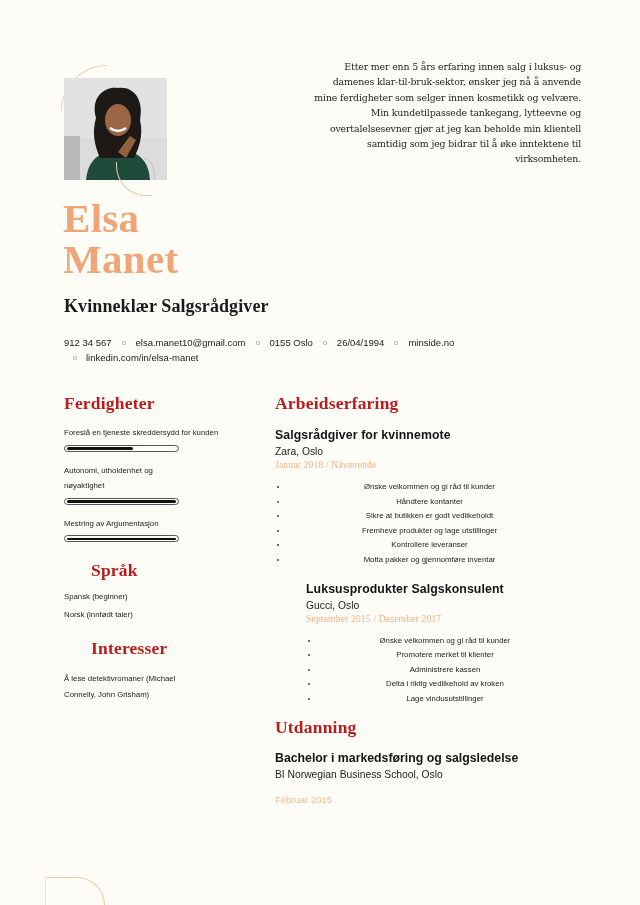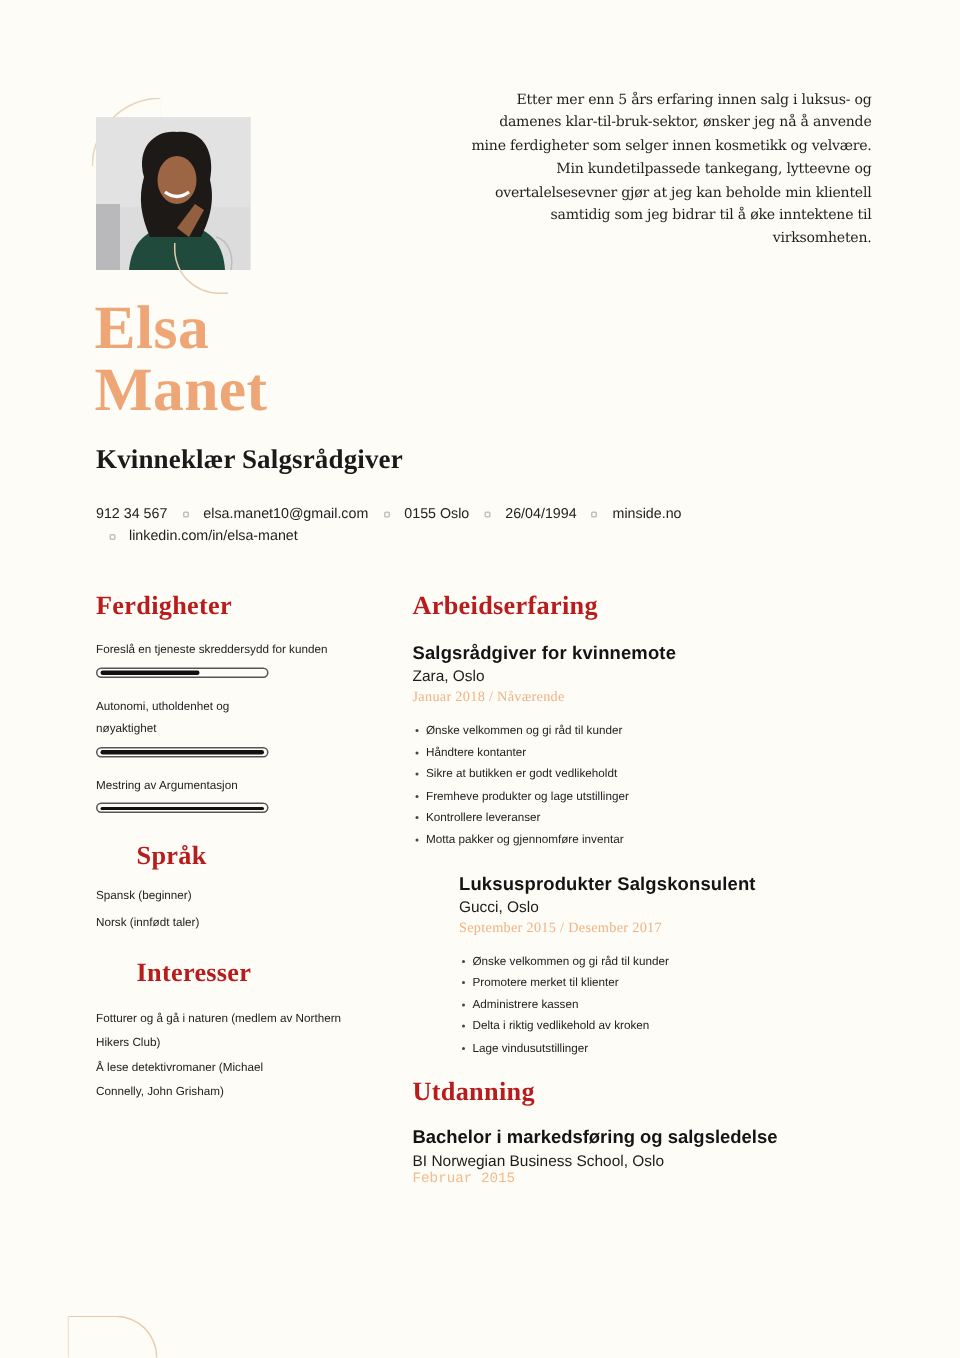--- a/index.html
+++ b/index.html
@@ -110,36 +110,36 @@
 
     
     .right { position: absolute; left: 275px; top: 393px; width: 300px; }
     .job { margin-top: 14px; }
     .job-role { font-size: 12.3px; font-weight: bold; color: #141414; letter-spacing: 0.1px; }
     .job-company { font-size: 10.3px; color: #1c1c1c; margin-top: 4px; }
     .job-date {
       font-family: "Liberation Serif", serif;
       font-size: 9.5px; color: #f0b383; margin-top: 3px; letter-spacing: 0.2px;
     }
-    .bullets { margin-top: 10px; list-style: none; }
+    .bullets { margin-top: 10px; list-style: none; text-align: center; }
     .bullets li {
       font-size: 7.8px; line-height: 14.6px; color: #222; position: relative; padding-left: 9px;
     }
     .bullets li::before {
       content: ""; position: absolute; left: 2px; top: 6px;
       width: 2px; height: 2px; background: #444; border-radius: 1px;
     }
     .job.second { margin-top: 14px; margin-left: 31px; }
     .edu-h { margin-top: 10px; }
     .edu { margin-top: 13px; }
     .edu-degree { font-size: 12.3px; font-weight: bold; color: #141414; }
     .edu-school { font-size: 10.3px; color: #1c1c1c; margin-top: 4px; }
     .edu-date {
-      font-family: Liberation Mono, monospace;
-      font-size: 9.5px; color: #f2bb8d; margin-top: 0;
+      font-family: Liberation Sans, sans-serif;
+      font-size: 9.5px; color: #f2bb8d; margin-top: 14px;
     }
   </style>
 </head>
 <body>
 
 <div class="page">
 
   <div class="arc-photo-tl"></div>
   <div class="photo">
     <svg viewBox="0 0 103 102">
@@ -206,21 +206,20 @@
     </div>
 
     <h3 class="section-h spaced">Språk</h3>
     <div class="lang-list">
       <div class="lang-item">Spansk (beginner)</div>
       <div class="lang-item">Norsk (innfødt taler)</div>
     </div>
 
     <h3 class="section-h spaced">Interesser</h3>
     <div class="int-list">
-      <div class="int-item">Fotturer og å gå i naturen (medlem av Northern Hikers Club)</div>
       <div class="int-item" style="width:140px">Å lese detektivromaner (Michael Connelly, John Grisham)</div>
     </div>
   </div>
 
   <div class="right">
     <h3 class="section-h">Arbeidserfaring</h3>
 
     <div class="job">
       <div class="job-role">Salgsrådgiver for kvinnemote</div>
       <div class="job-company">Zara, Oslo</div>

